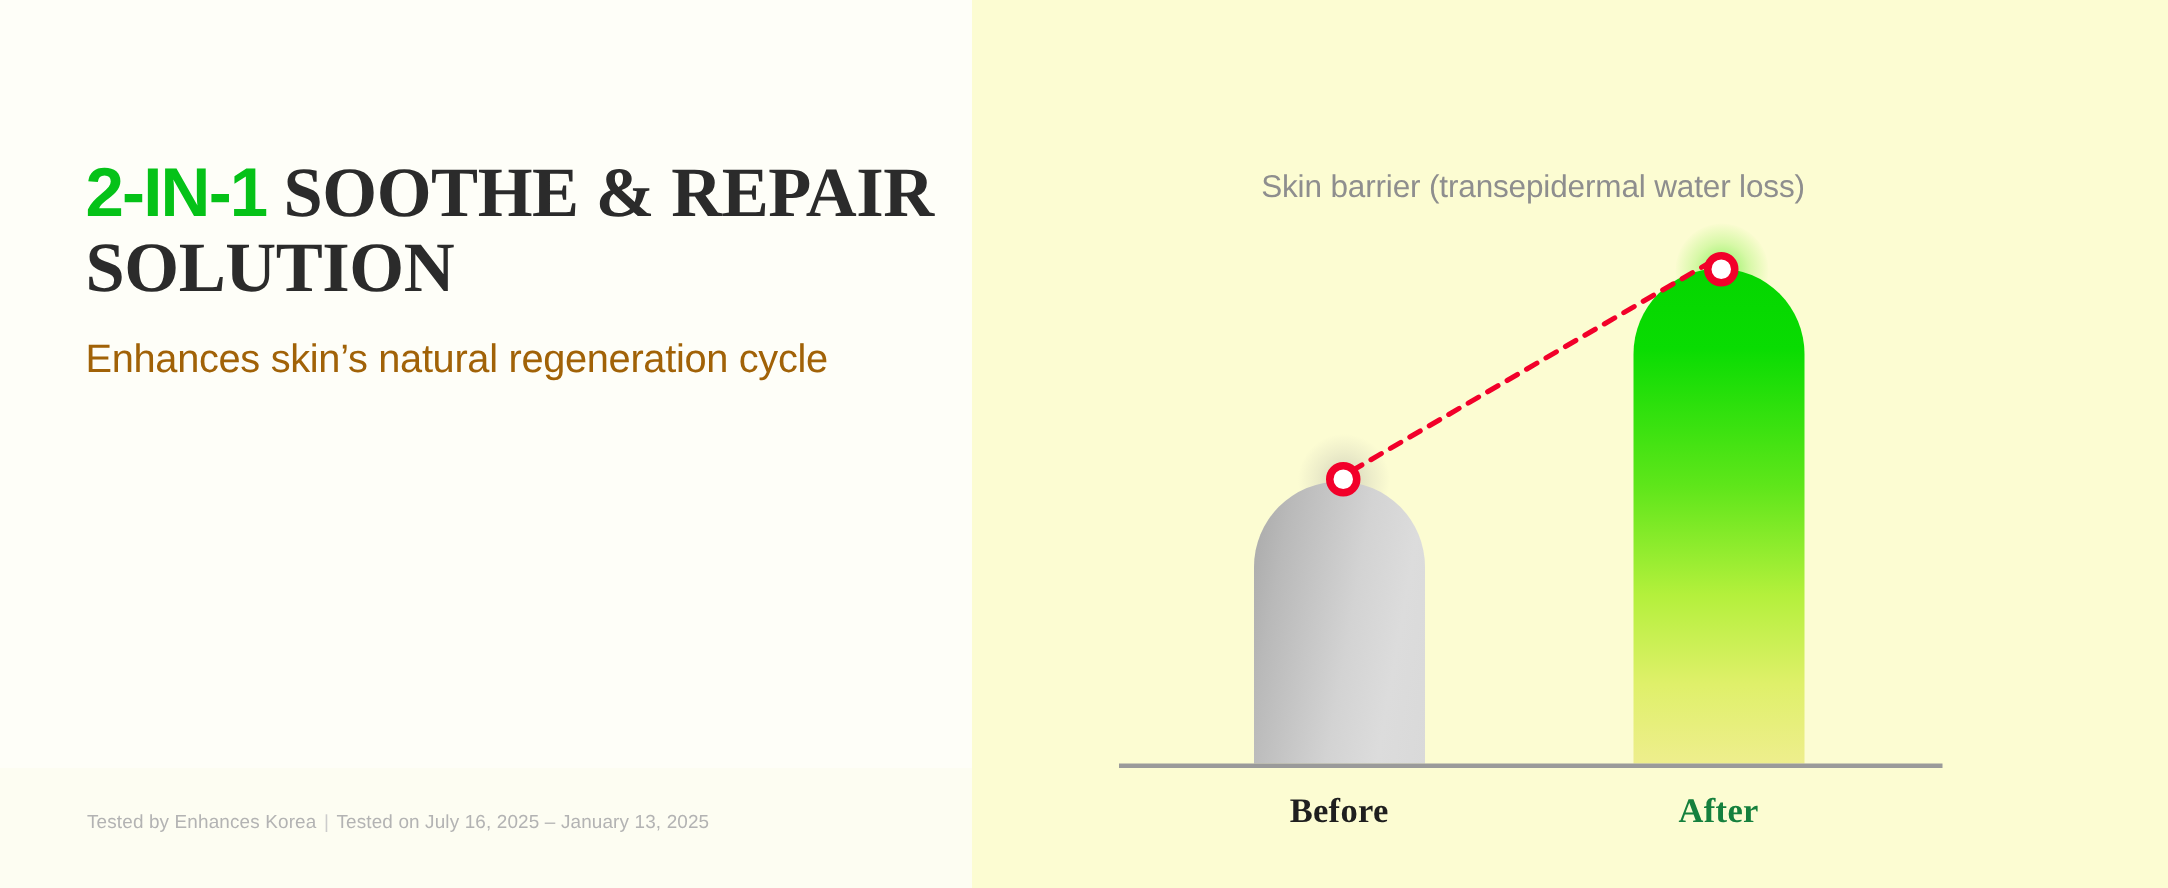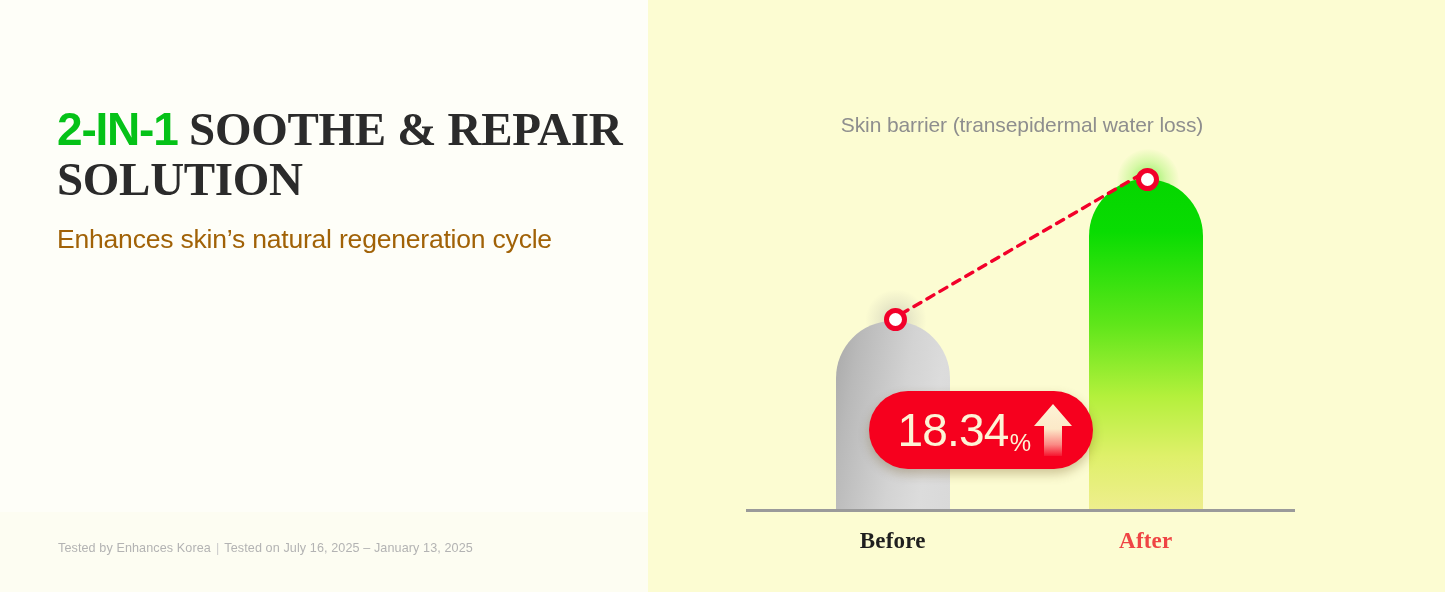--- a/index.html
+++ b/index.html
@@ -166,21 +166,21 @@
     position:absolute;
     top:528px;
     font-family:"Liberation Serif", serif;
     font-weight:bold;
     font-size:23px;
     letter-spacing:0.2px;
     text-align:center;
     width:160px;
   }
   .xlabel-before { left:165px; color:#1f1f1f; }
-  .xlabel-after  { left:418px; color:#ef4444; }
+  .xlabel-after  { left:418px; color:#15803d; }
 </style>
 </head>
 <body>
 
 <div class="page">
 
   <div class="left-panel">
 
     <h1 class="headline"><span class="accent">2-IN-1</span><span> SOOTHE &amp; REPAIR SOLUTION</span></h1>
 
@@ -206,35 +206,20 @@
 
       <svg class="connector" viewBox="0 0 743 592">
         <line x1="253" y1="314" x2="492" y2="175" stroke="#f2002a" stroke-width="3.4" stroke-dasharray="8 7" stroke-linecap="round"></line>
       </svg>
 
       <div class="marker marker-before"></div>
       <div class="marker marker-after"></div>
 
       <div class="baseline"></div>
 
-      <div class="badge">
-        <span class="badge-value">18.34</span>
-        <span class="badge-pct">%</span>
-        <svg class="badge-arrow" width="42" height="56" viewBox="0 0 42 56">
-          <defs>
-            <linearGradient id="arrGrad" x1="0" y1="0" x2="0" y2="1">
-              <stop offset="0%" stop-color="#fdf4d6"></stop>
-              <stop offset="48%" stop-color="#fce9c8"></stop>
-              <stop offset="78%" stop-color="#fa8a85"></stop>
-              <stop offset="100%" stop-color="#f6162f"></stop>
-            </linearGradient>
-          </defs>
-          <path d="M21 2 L40 24 L30 24 L30 54 L12 54 L12 24 L2 24 Z" fill="url(#arrGrad)"></path>
-        </svg>
-      </div>
 
       <div class="xlabel xlabel-before">Before</div>
       <div class="xlabel xlabel-after">After</div>
 
     </div>
   </div>
 
 </div>
 
 </body></html>

